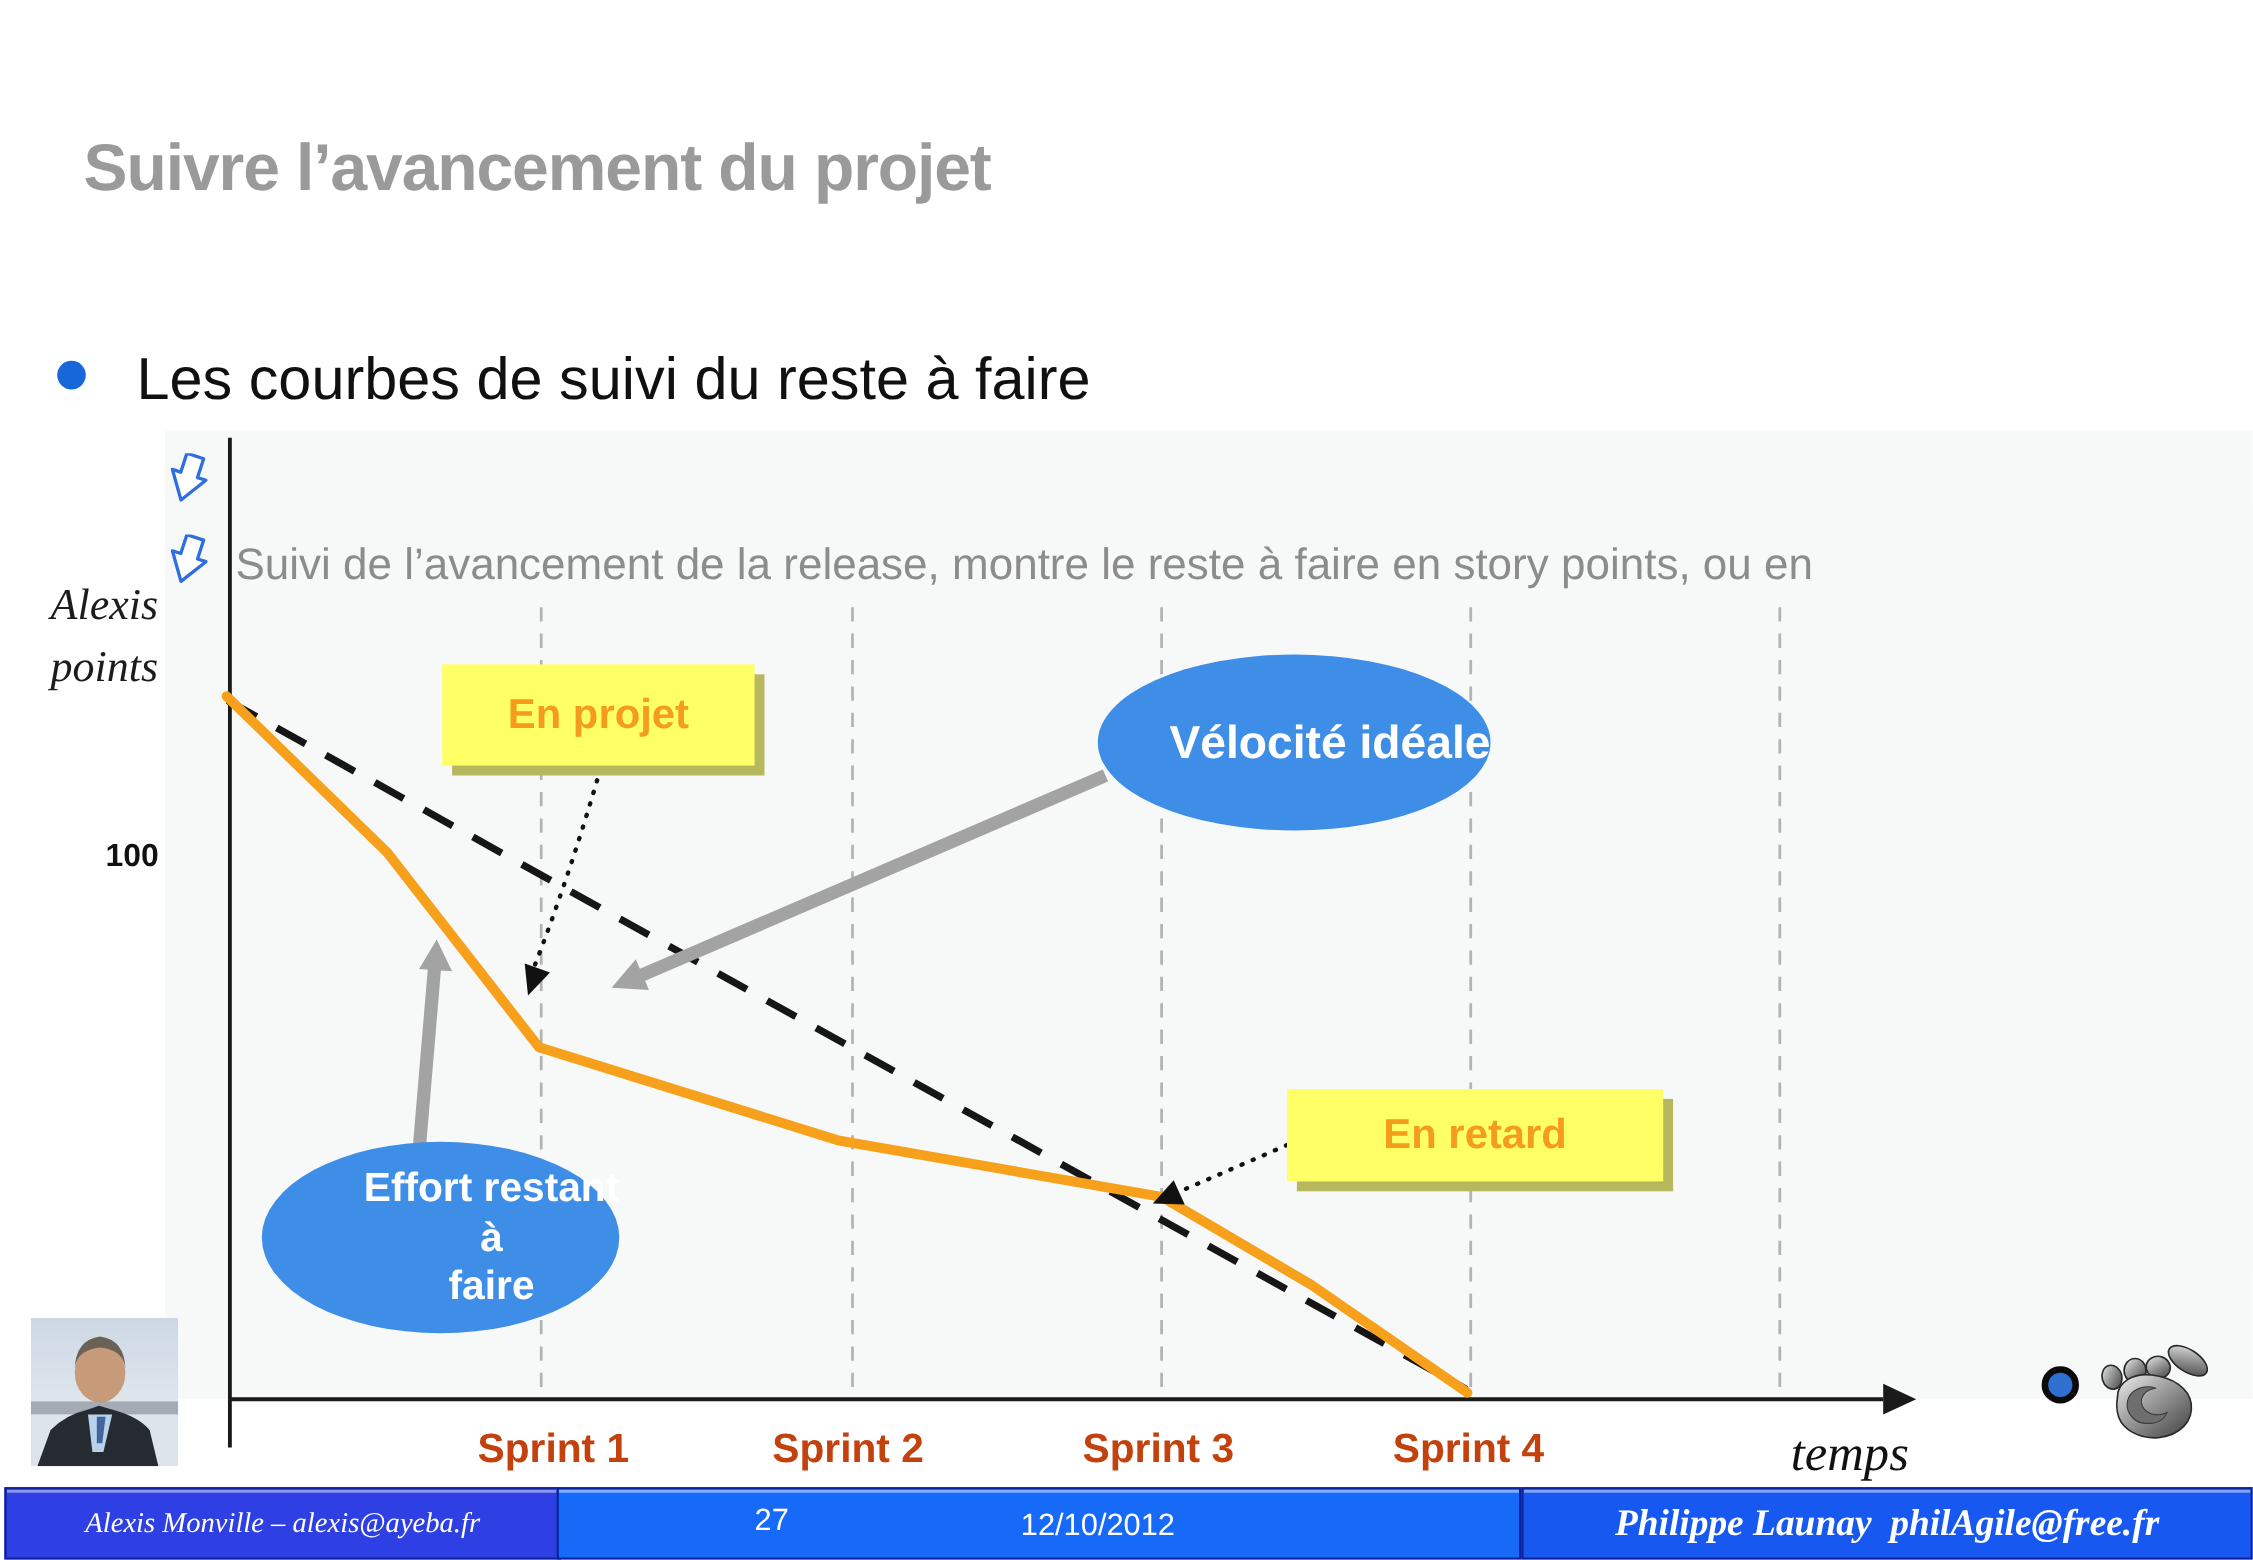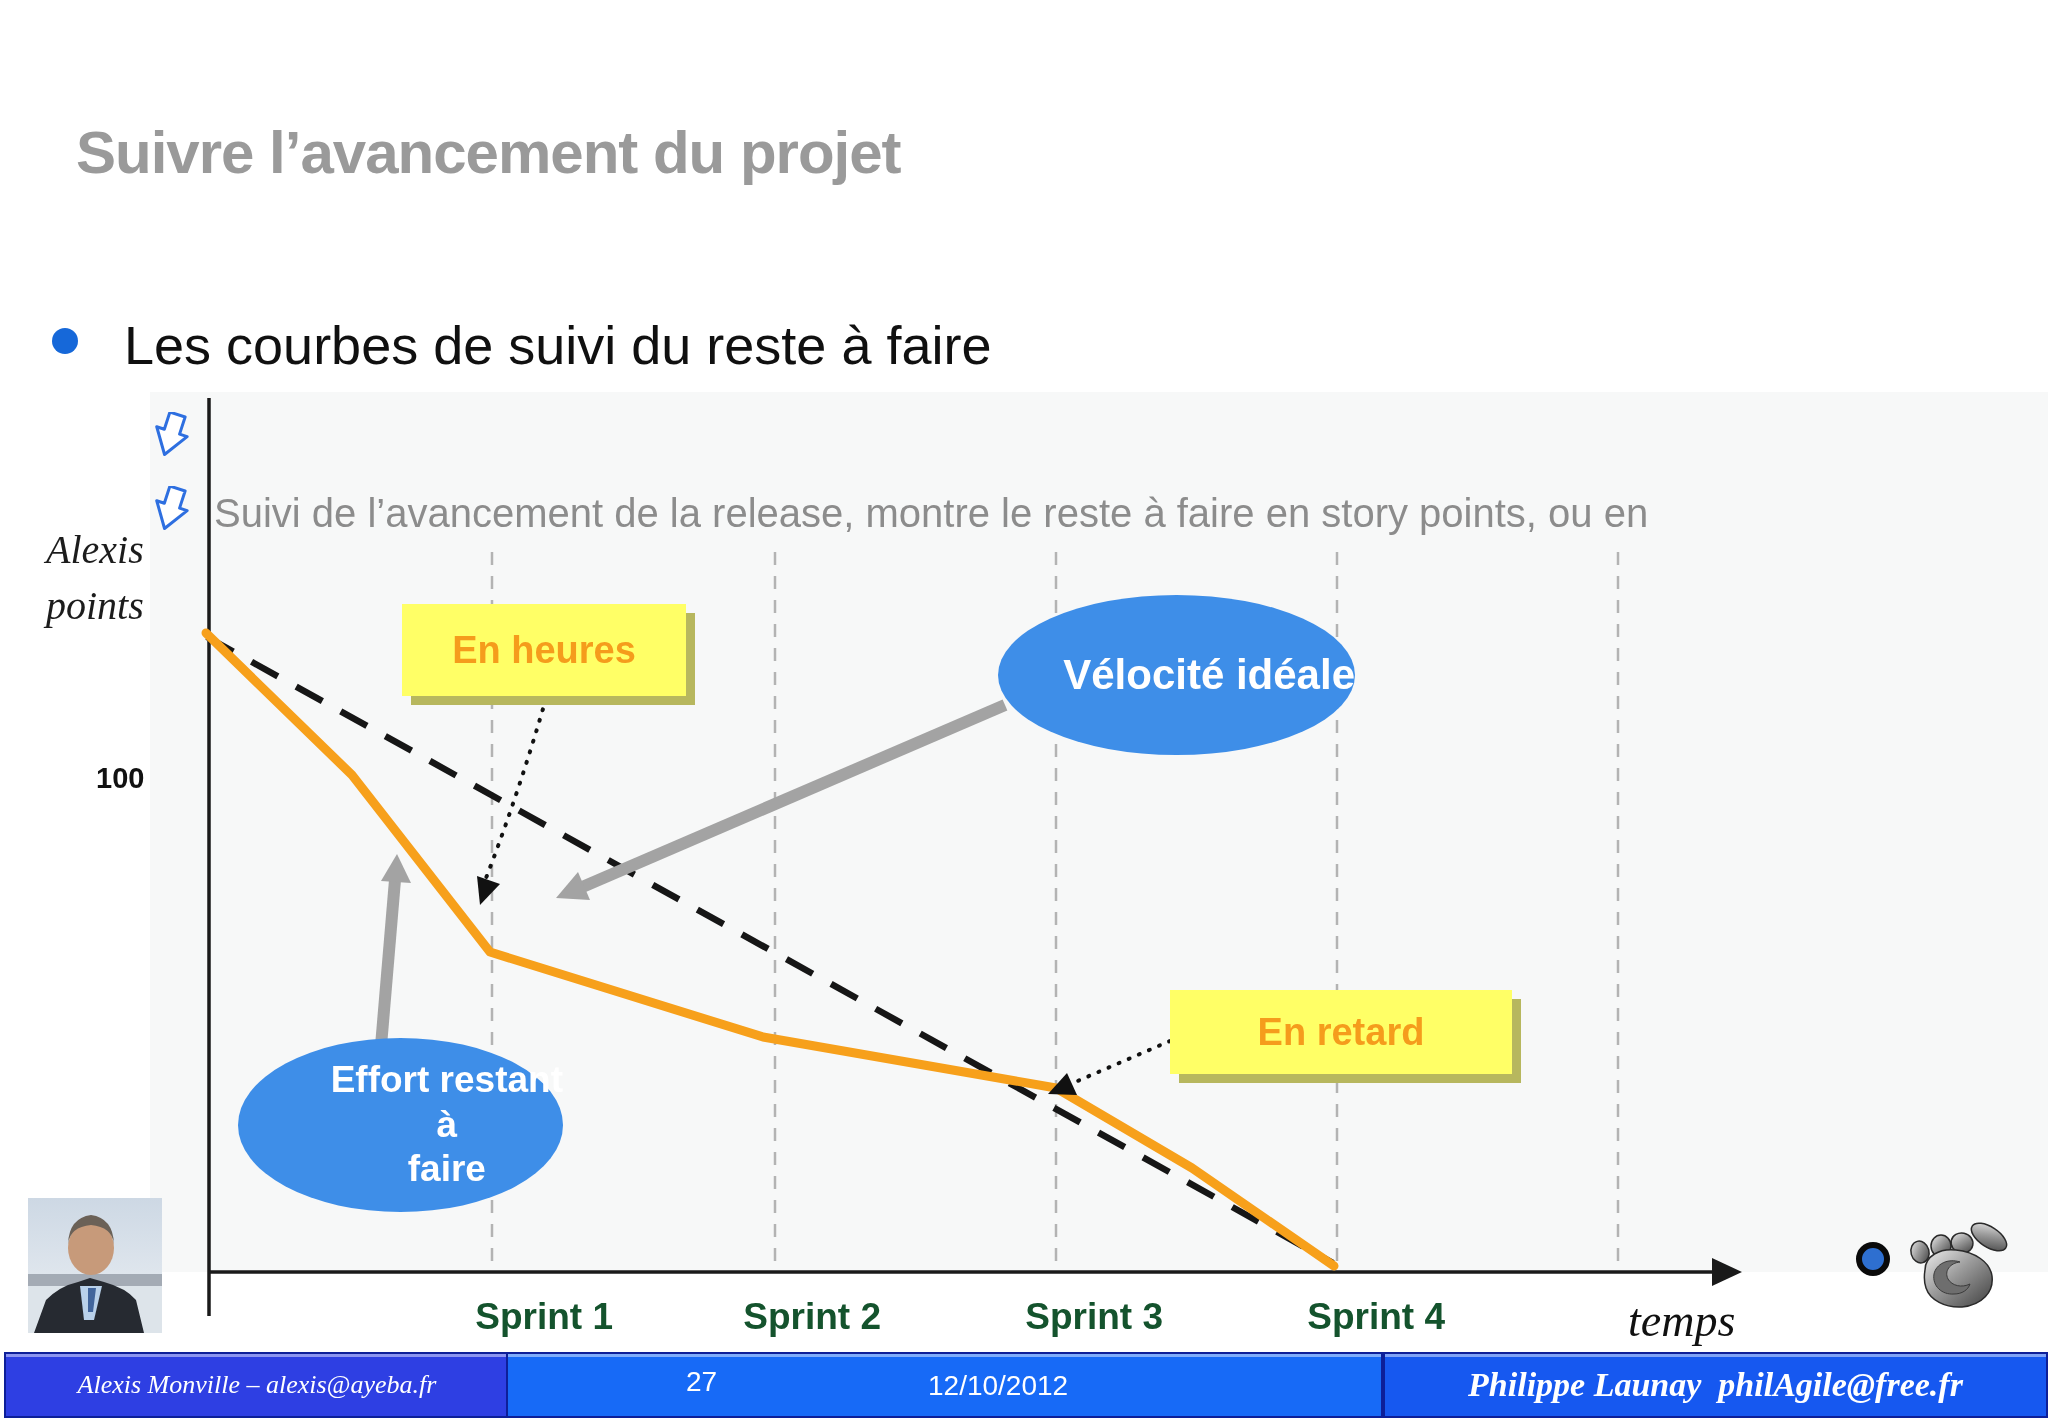--- a/index.html
+++ b/index.html
@@ -23,21 +23,21 @@
   .note{display:flex;align-items:center;justify-content:center;background:var(--note-yellow);
         box-shadow:9px 9px 0 var(--note-shadow);color:var(--label-orange);font-weight:bold;
         font-size:38px;z-index:2;}
   .note-avance{left:402px;top:604px;width:284px;height:92px;}
   .note-retard{left:1170px;top:990px;width:342px;height:84px;}
   .bubble{display:flex;align-items:center;justify-content:flex-end;text-align:center;border-radius:50%;
           background:var(--ellipse-blue);color:#ffffff;font-weight:bold;z-index:2;}
   .bubble-velocite{left:998px;top:595px;width:357px;height:160px;font-size:42px;}
   .bubble-effort{left:238px;top:1038px;width:325px;height:174px;font-size:37px;line-height:1.2;}
   .bubble-effort span{display:block;}
-  .sprint{top:1296px;width:220px;text-align:right;font-size:37px;font-weight:bold;color:#14532d;z-index:2;}
+  .sprint{top:1296px;width:220px;text-align:center;font-size:37px;font-weight:bold;color:#c2410c;z-index:2;}
   .temps{left:1628px;top:1294px;font-family:"Liberation Serif",serif;font-style:italic;font-size:46px;color:#111;z-index:2;}
   .footer-cell{top:1352px;height:66px;box-sizing:border-box;border:2px solid var(--footer-border);
                box-shadow:inset 0 3px 0 rgba(255,255,255,0.45);display:flex;align-items:center;
                justify-content:center;color:#ffffff;z-index:3;}
   .footer-left{left:4px;width:506px;background:var(--footer-left-blue);
                font-family:"Liberation Serif",serif;font-style:italic;font-weight:normal;font-size:26px;}
   .footer-mid{left:506px;width:877px;background:var(--footer-mid-blue);}
   .footer-right{left:1383px;width:665px;background:var(--footer-right-blue);
                 font-family:"Liberation Serif",serif;font-style:italic;font-weight:bold;font-size:34px;}
   .footer-page{left:686px;top:1366px;font-size:28px;color:#fff;z-index:4;}
@@ -113,21 +113,21 @@
     <span>Suivi de l’avancement de la release, montre le reste à faire en story points, ou en</span>
   </div>
 
   <div class="abs txt story">
     <span>Alexis</span>
     <span>points</span>
   </div>
   <div class="abs txt y100">100</div>
 
   <div class="abs note note-avance">
-    <span>En heures</span>
+    <span>En projet</span>
   </div>
   <div class="abs note note-retard">
     <span>En retard</span>
   </div>
 
   <div class="abs bubble bubble-velocite">
     <span>Vélocité idéale</span>
   </div>
   <div class="abs bubble bubble-effort">
     <div>

